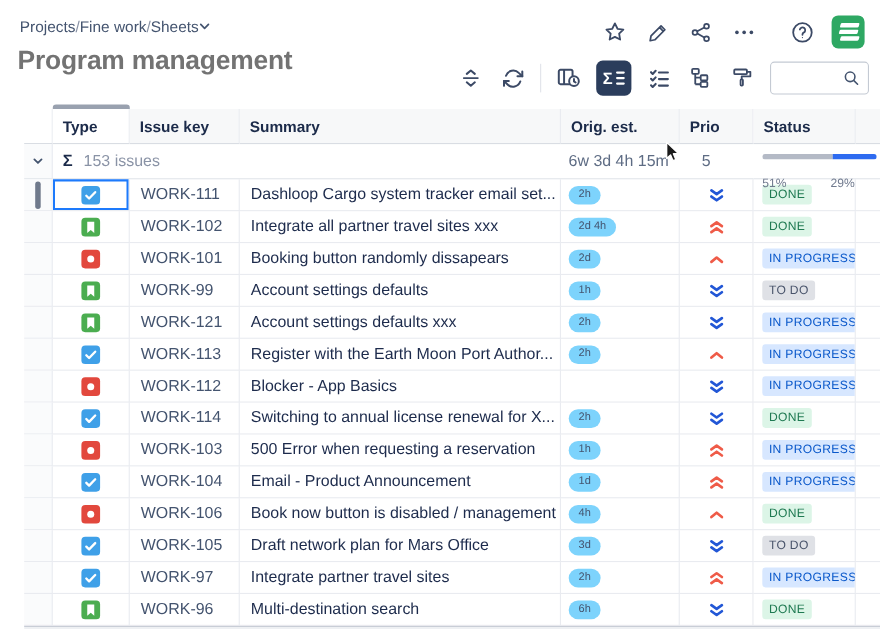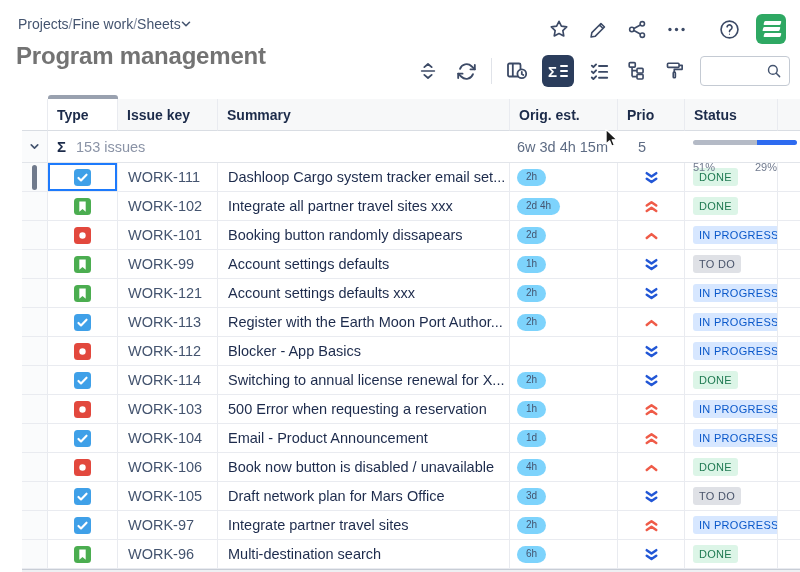--- a/index.html
+++ b/index.html
@@ -516,21 +516,21 @@
   <div class="tr">
     <div class="td gutter"></div>
     <div class="td type">
           <span class="ticon t-bug">
             <svg width="17" height="17" viewBox="0 0 16 16">
               <circle cx="8" cy="8" r="3" fill="#fff"></circle>
             </svg>
           </span>
         </div>
     <div class="td key">WORK-106</div>
-    <div class="td summary">Book now button is disabled / unavailable</div>
+    <div class="td summary">Book now button is disabled / management</div>
     <div class="td est">
           <span class="pill">4h</span>
         </div>
     <div class="td prio">
           <span class="picon">
             <svg width="17" height="17" viewBox="0 0 16 16" fill="none" stroke="#EF5B48" stroke-width="2.3" stroke-linecap="round" stroke-linejoin="round">
               <path d="M3.5 10.4L8 6.7l4.5 3.7"></path>
             </svg>
           </span>
         </div>

